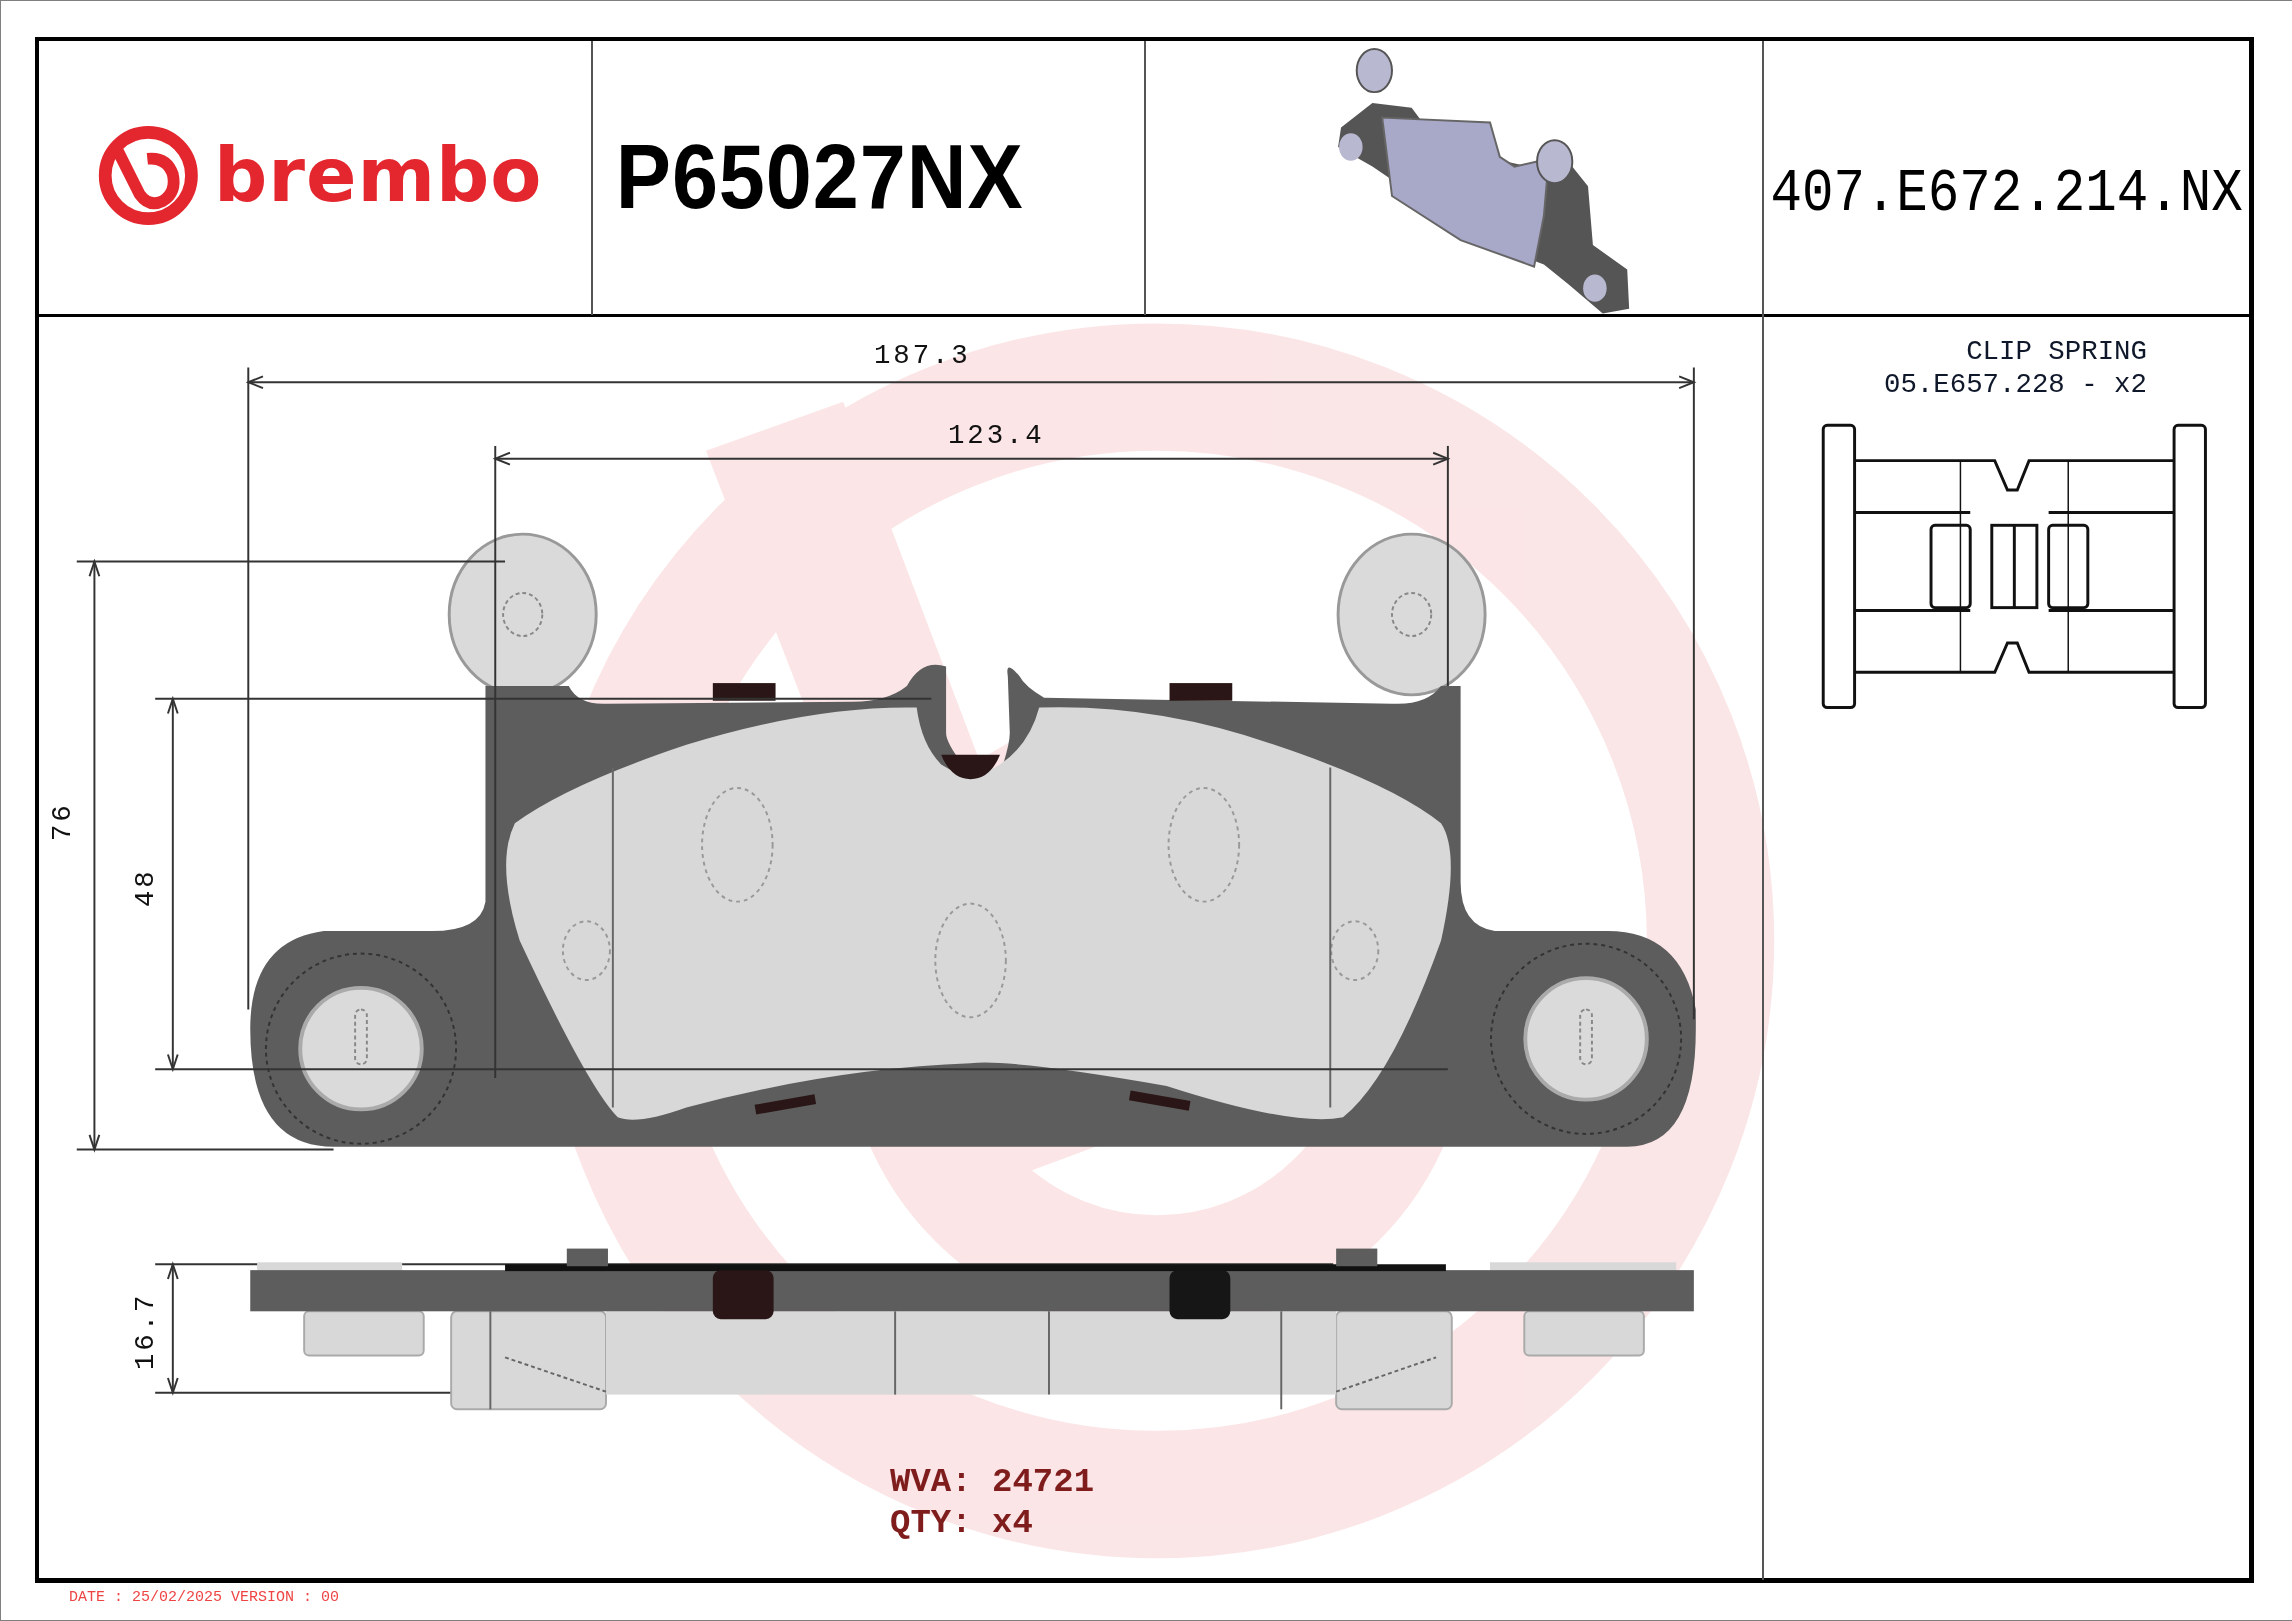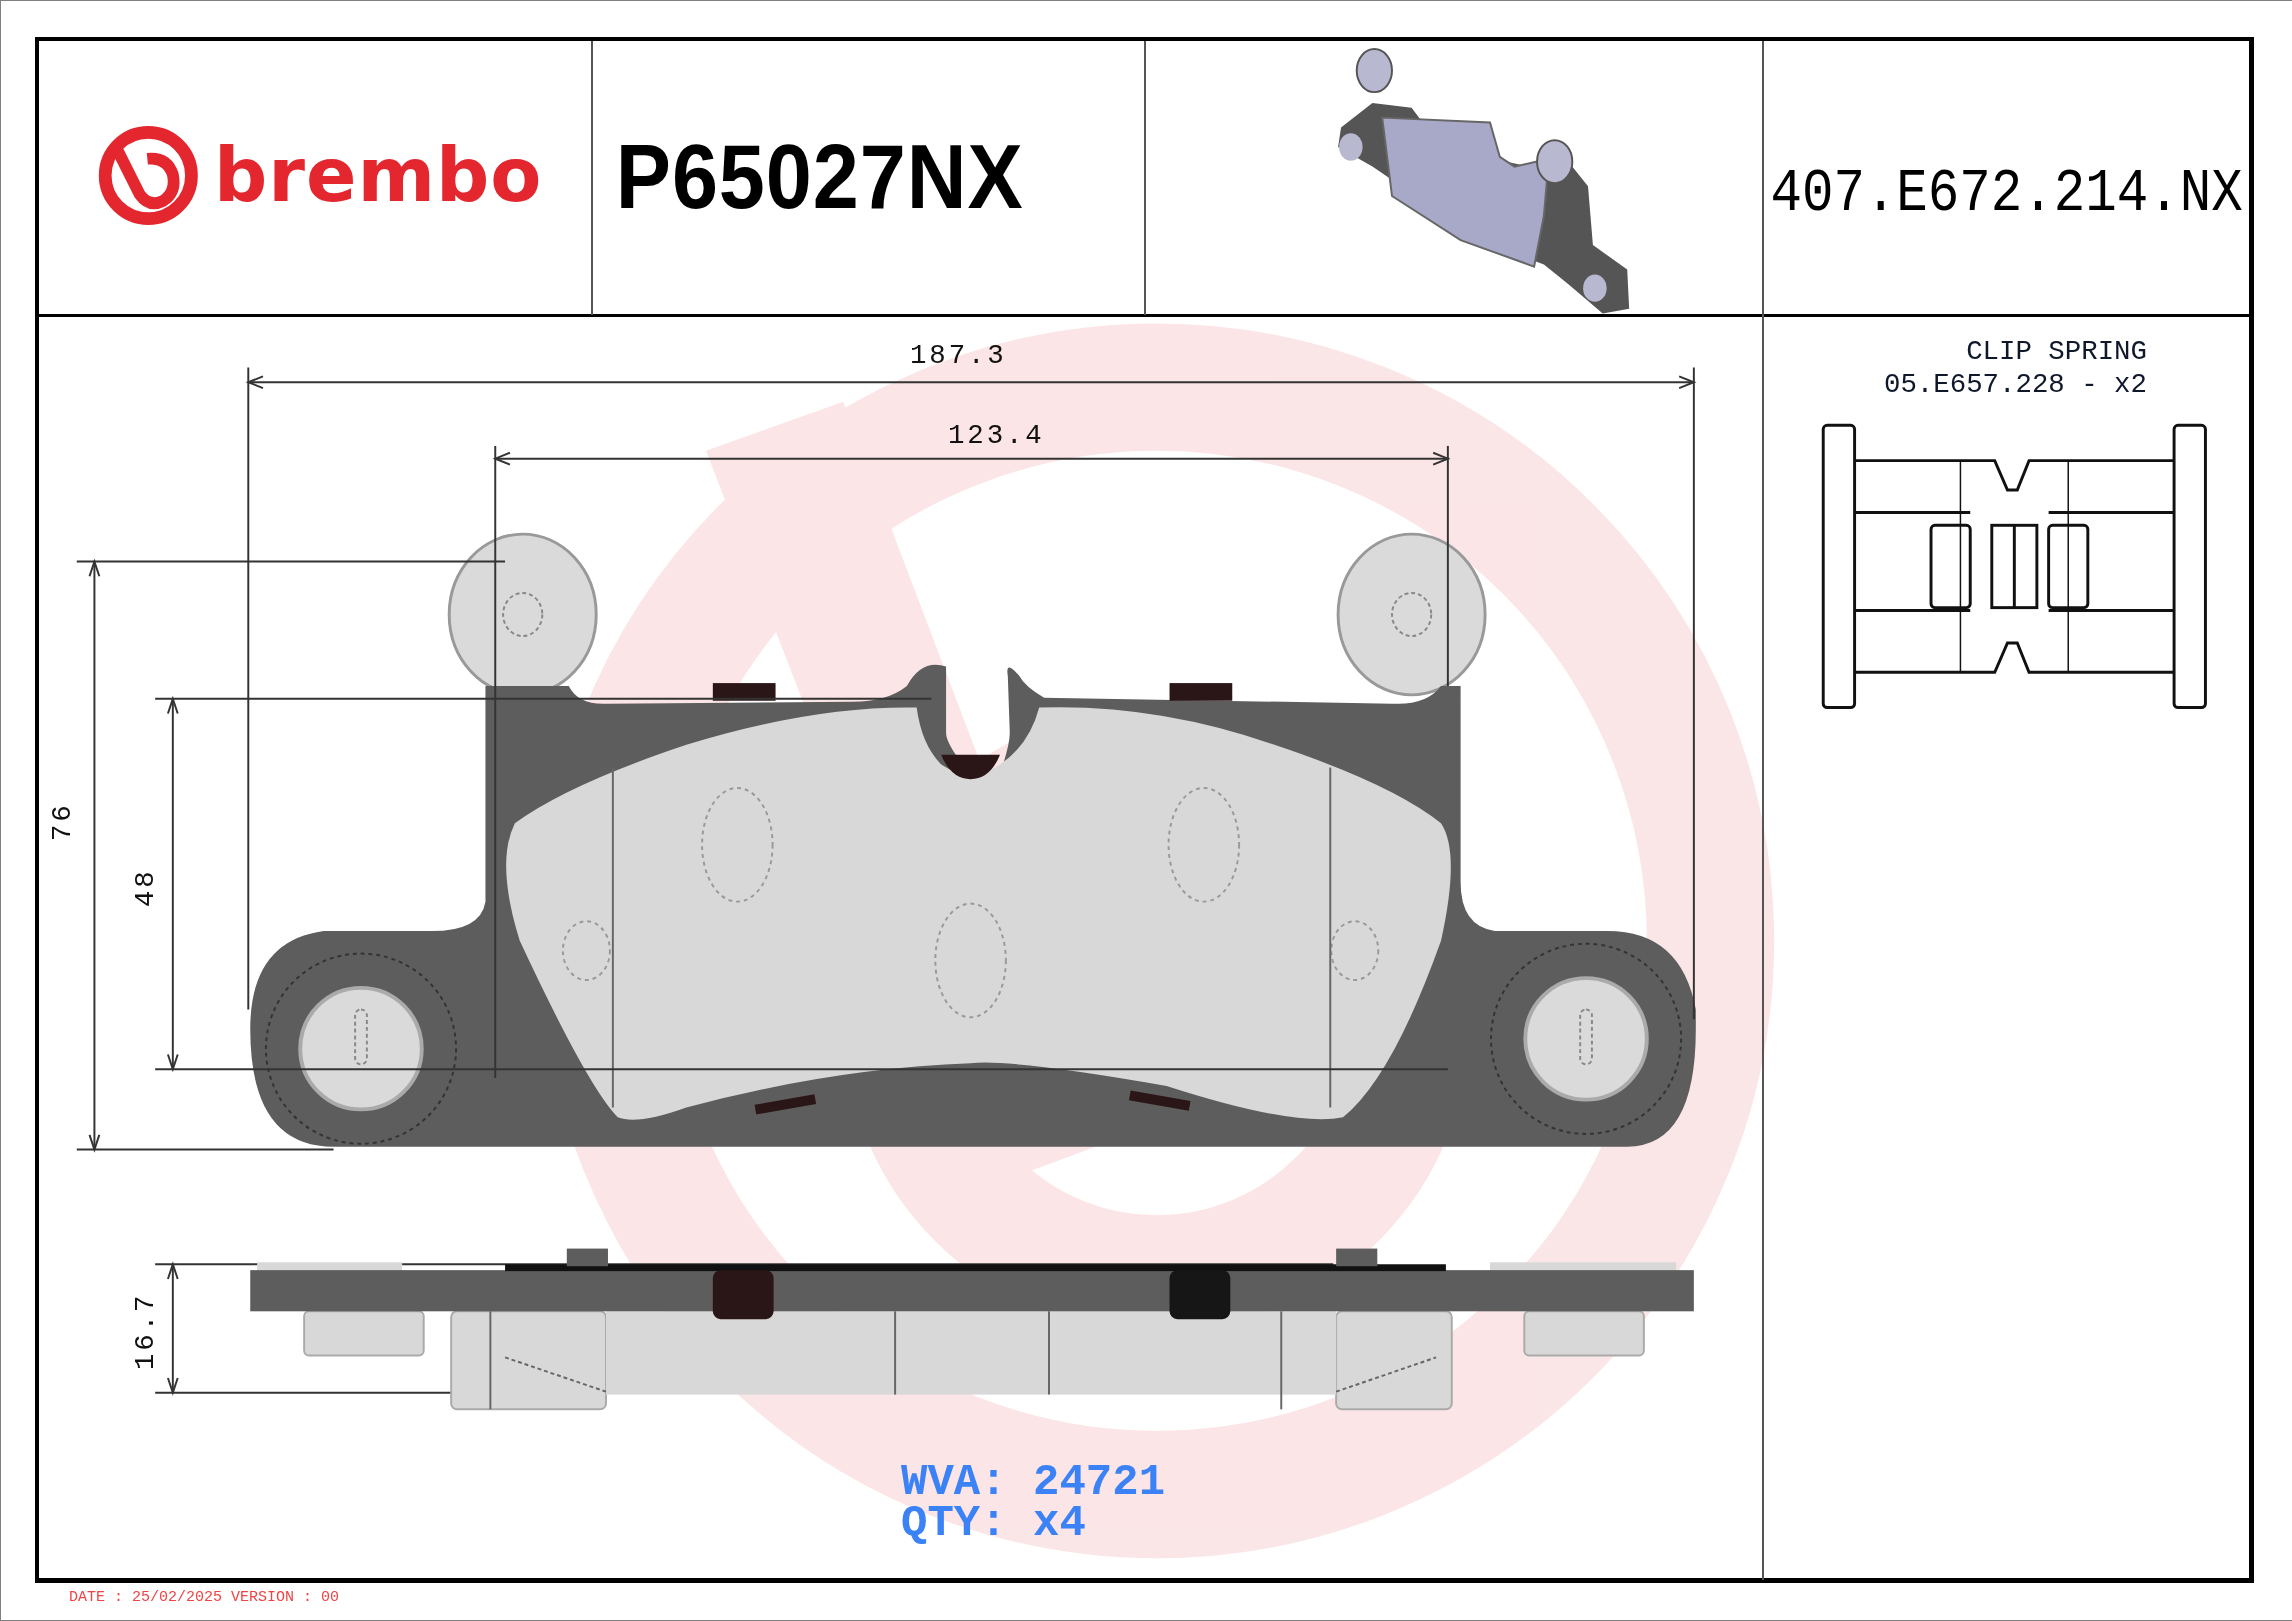--- a/index.html
+++ b/index.html
@@ -6,21 +6,21 @@
   body{width:2293px;height:1621px;position:relative;overflow:hidden;font-family:"Liberation Sans",sans-serif;}
   .page-border{position:absolute;left:0;top:0;width:2291px;height:1619px;border:1px solid #808080;}
   .frame{position:absolute;left:35px;top:37px;width:2219px;height:1546px;border:4.9px solid #000;border-right-width:5.9px;border-bottom-width:5.9px;box-sizing:border-box;}
   .hline{position:absolute;background:#000;}
   .vline{position:absolute;background:#555;width:2px;}
   .cell{position:absolute;display:flex;align-items:center;justify-content:center;}
   .part-no{font-family:"Liberation Sans",sans-serif;font-weight:bold;font-size:90px;letter-spacing:1px;color:#000;transform:scaleX(0.92);}
   .ref-no{font-family:"Liberation Mono",monospace;font-size:61px;color:#000;transform:scaleX(0.86);}
   .dim{position:absolute;font-family:"Liberation Mono",monospace;font-size:27.4px;letter-spacing:2.9px;color:#111;}
   .clip-text{position:absolute;left:1884px;top:335px;font-family:"Liberation Mono",monospace;font-size:27.4px;line-height:33px;color:#0f172a;text-align:right;}
-  .info{position:absolute;left:890px;top:1462px;font-family:"Liberation Mono",monospace;font-weight:bold;font-size:44px;line-height:41px;color:#3b82f6;margin-left:11px;}
+  .info{position:absolute;left:890px;top:1462px;font-family:"Liberation Mono",monospace;font-weight:bold;font-size:34px;line-height:41px;color:#7f1d1d;}
   .footer{position:absolute;left:69px;top:1589px;font-family:"Liberation Mono",monospace;font-size:15px;color:#ef4444;}
   svg{position:absolute;left:0;top:0;}
   .brand-word{font-family:"DejaVu Sans",sans-serif;font-size:76px;font-weight:bold;fill:#e4262e;letter-spacing:1px;}
 </style>
 </head>
 <body>
 
 <div class="page-border"></div>
 
 <svg width="2293" height="1621" viewBox="0 0 2339 1654">
@@ -162,21 +162,21 @@
 </div>
 <div class="cell" style="left:1764px;top:41px;width:485px;height:304px;">
   <span class="ref-no">407.E672.214.NX</span>
 </div>
 
 <div class="clip-text">
   <div>CLIP SPRING</div>
   <div>05.E657.228 - x2</div>
 </div>
 
-<div class="dim" style="left:910px;top:340px;">187.3</div>
+<div class="dim" style="left:874px;top:340px;">187.3</div>
 <div class="dim" style="left:948px;top:420px;">123.4</div>
 <div class="dim" style="left:47px;top:841px;transform:rotate(-90deg);transform-origin:left top;width:59px;">76</div>
 <div class="dim" style="left:130px;top:907px;transform:rotate(-90deg);transform-origin:left top;width:59px;">48</div>
 <div class="dim" style="left:130px;top:1370px;transform:rotate(-90deg);transform-origin:left top;width:98px;">16.7</div>
 
 <div class="info">
   <div><span>WVA:</span> <span>24721</span></div>
   <div><span>QTY:</span> <span>x4</span></div>
 </div>
 

